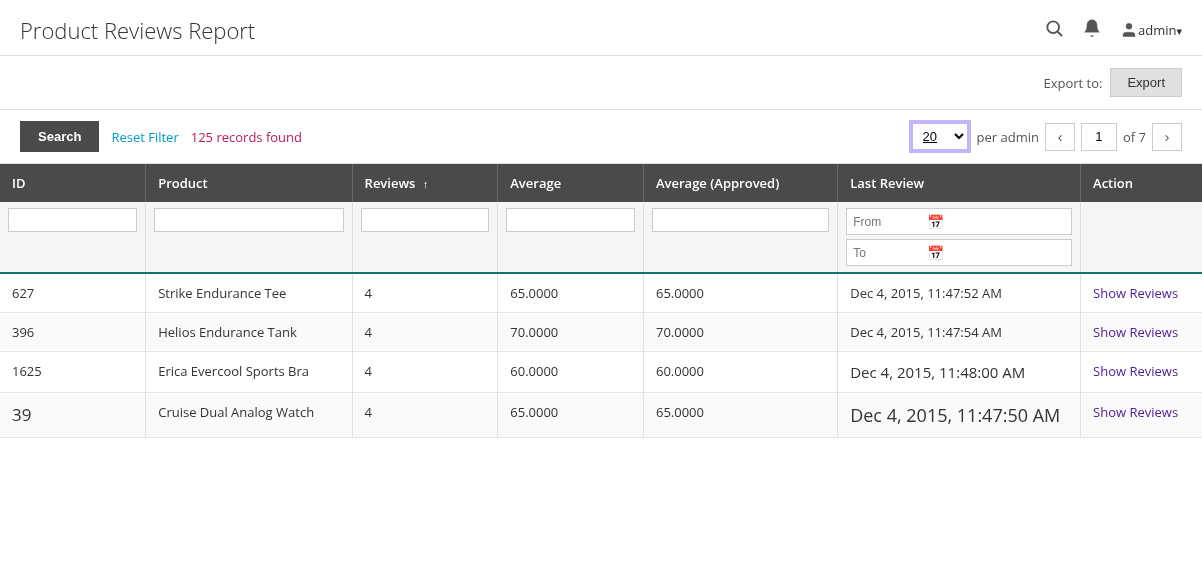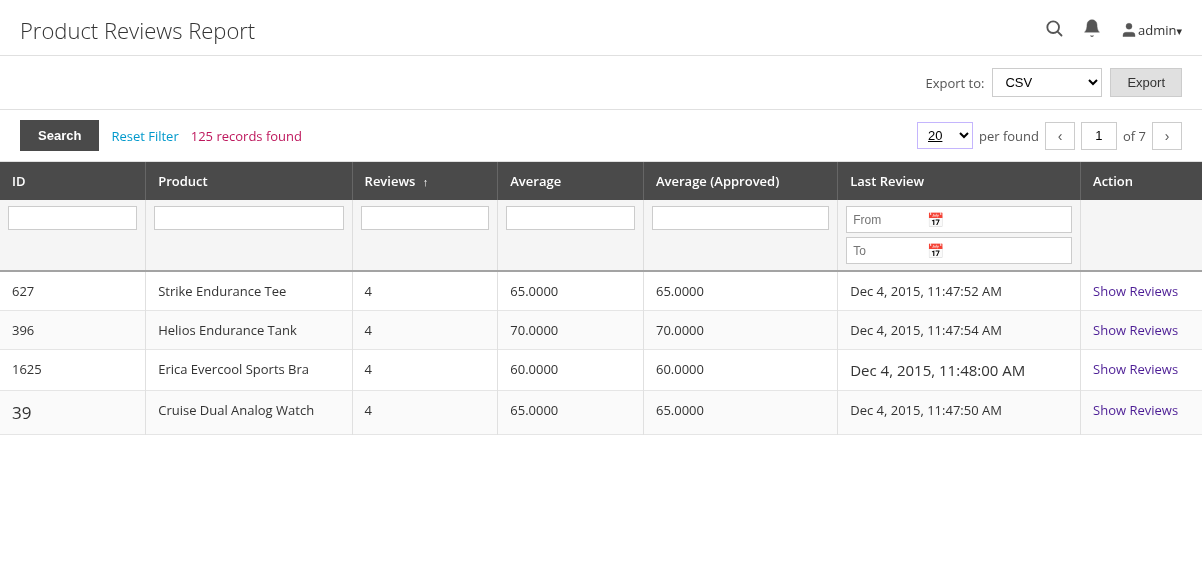--- a/index.html
+++ b/index.html
@@ -29,21 +29,21 @@
     .page-nav-btn { border: 1px solid #ccc; background: #fff; width: 30px; height: 28px; cursor: pointer; display: flex; align-items: center; justify-content: center; font-size: 14px; color: #555; }
     .page-input { border: 1px solid #ccc; width: 36px; height: 28px; text-align: center; font-size: 13px; }
     .page-of { font-size: 13px; color: #555; }
     
     table { width: 100%; border-collapse: collapse; }
     thead tr { background: #4a4a4a; color: #fff; }
     thead th { padding: 10px 12px; text-align: left; font-size: 13px; font-weight: 600; border-right: 1px solid #666; }
     thead th:last-child { border-right: none; }
     .sort-arrow { margin-left: 4px; font-size: 11px; }
     
-    .filter-row td { padding: 6px 8px; background: #f5f5f5; border-right: 1px solid #ddd; border-bottom: 2px solid #a3a3a3; vertical-align: top; }
+    .filter-row td { padding: 6px 8px; background: #f5f5f5; border-right: 1px solid #ddd; border-bottom: 2px solid #0f766e; vertical-align: top; }
     .filter-row td:last-child { border-right: none; }
     .filter-input { width: 100%; border: 1px solid #ccc; padding: 4px 6px; font-size: 12px; background: #fff; }
     .filter-date-wrapper { display: flex; flex-direction: column; gap: 4px; }
     .filter-date-input { display: flex; align-items: center; border: 1px solid #ccc; background: #fff; padding: 3px 6px; gap: 4px; }
     .filter-date-input input { border: none; outline: none; font-size: 12px; color: #999; width: 70px; background: transparent; }
     .calendar-icon { font-size: 14px; color: #888; cursor: pointer; }
     
     tbody tr { border-bottom: 1px solid #e5e5e5; }
     tbody tr:nth-child(even) { background: #fafafa; }
     tbody td { padding: 10px 12px; font-size: 13px; color: #333; border-right: 1px solid #e0e0e0; vertical-align: top; }
@@ -83,40 +83,37 @@
       </svg>
       <span>admin</span>
       <span style="font-size:11px;">▾</span>
     </div>
   </div>
 </div>
 
 <div class="toolbar">
   <div class="export-area">
     <span class="export-label">Export to:</span>
-    <div class="export-select-wrapper">
-      <select><option>CSV</option><option>Excel</option><option>XML</option></select>
-    </div>
     <button class="export-btn">Export</button>
   </div>
 </div>
 
 <div class="filter-bar">
   <button class="search-btn">Search</button>
   <a class="reset-link">Reset Filter</a>
   <span class="records-found">125 records found</span>
   <div class="pagination">
     <div class="per-page-select">
-      <select style="border:1px solid #c4b5fd;padding:4px 6px;font-size:13px;text-decoration:underline;">
+      <select style="border:4px solid #c4b5fd;padding:4px 6px;font-size:13px;text-decoration:underline;">
         <option>20</option>
         <option>50</option>
         <option>100</option>
       </select>
     </div>
-    <span class="per-page-label">per found</span>
+    <span class="per-page-label">per admin</span>
     <button class="page-nav-btn">‹</button>
     <input class="page-input" type="text" value="1" style="">
     <span class="page-of">of 7</span>
     <button class="page-nav-btn">›</button>
   </div>
 </div>
 
 <table>
   <thead>
     <tr>
@@ -203,17 +200,17 @@
         <td style="border-right: 1px solid rgb(224, 224, 224); padding: 10px 12px; font-size: 13px;">60.0000</td>
         <td style="border-right: 1px solid rgb(224, 224, 224); padding: 10px 12px; font-size: 15px;">Dec 4, 2015, 11:48:00 AM</td>
         <td style="padding: 10px 12px; font-size: 13px;"><a class="show-reviews-btn" href="#">Show Reviews</a></td>
       </tr>
       <tr style="background: rgb(250, 250, 250);">
         <td style="border-right: 1px solid rgb(224, 224, 224); padding: 10px 12px; font-size: 17px;">39</td>
         <td style="border-right: 1px solid rgb(224, 224, 224); padding: 10px 12px; font-size: 13px;">Cruise Dual Analog Watch</td>
         <td style="border-right: 1px solid rgb(224, 224, 224); padding: 10px 12px; font-size: 13px;">4</td>
         <td style="border-right: 1px solid rgb(224, 224, 224); padding: 10px 12px; font-size: 13px;">65.0000</td>
         <td style="border-right: 1px solid rgb(224, 224, 224); padding: 10px 12px; font-size: 13px;">65.0000</td>
-        <td style="border-right: 1px solid rgb(224, 224, 224); padding: 10px 12px; font-size: 13px;">Dec 4, 2015, 11:47:50 AM</td>
+        <td style="border-right: 1px solid rgb(224, 224, 224); padding: 10px 12px; font-size: 18px;">Dec 4, 2015, 11:47:50 AM</td>
         <td style="padding: 10px 12px; font-size: 13px;"><a class="show-reviews-btn" href="#">Show Reviews</a></td>
       </tr>
     </tbody>
 </table>
 
 </body></html>

